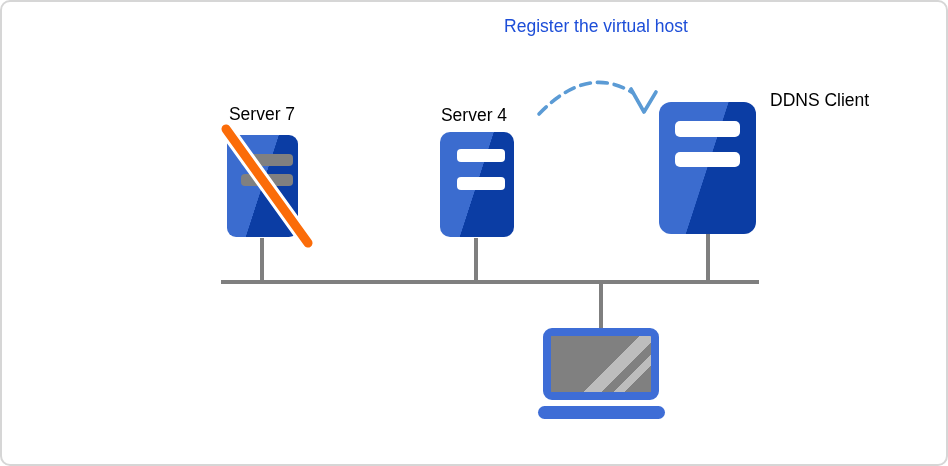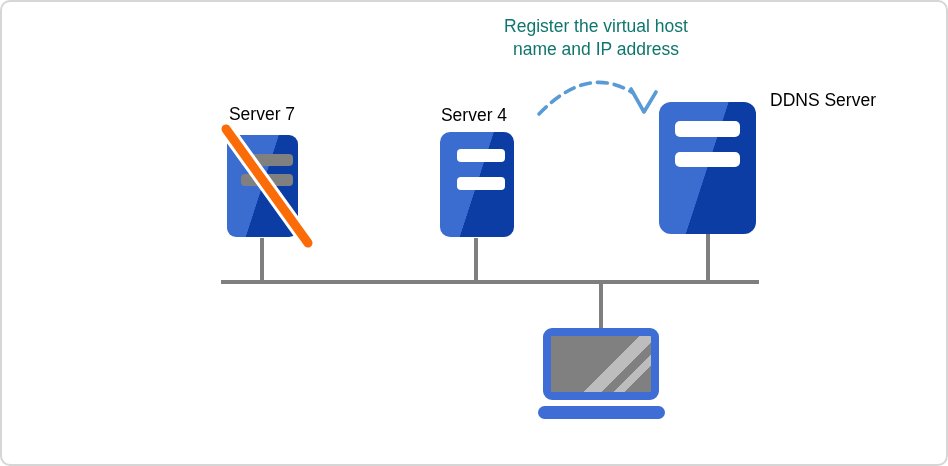--- a/index.html
+++ b/index.html
@@ -8,21 +8,21 @@
     position:relative;
     width:948px;height:466px;
     box-sizing:border-box;
     background:#ffffff;
     border:2px solid #d6d6d6;
     border-radius:10px;
     overflow:hidden;
   }
   .annotation{
     position:absolute;left:434px;top:13px;width:320px;
-    text-align:center;font-size:17.5px;line-height:23px;color:#0f766e;
+    text-align:center;font-size:17.5px;line-height:23px;color:#1d4ed8;
   }
   .node-label{
     position:absolute;font-size:17.5px;color:#000;text-align:center;
   }
   
   .server{
     position:absolute;
     background:linear-gradient(108deg,#3b6ccf 49.6%,#0b3da4 50%);
   }
   .server .bar{position:absolute;border-radius:4px;}
@@ -69,21 +69,20 @@
   
   .arrow-svg{position:absolute;left:0;top:0;width:948px;height:466px;pointer-events:none;}
 </style>
 </head>
 <body>
 
 <div class="canvas">
 
   <div class="annotation">
     <div>Register the virtual host</div>
-    <div>name and IP address</div>
   </div>
 
   <svg class="arrow-svg" viewBox="0 0 948 466">
     <path d="M537 112 Q 585 62 631 91" fill="none" stroke="#5b9bd5" stroke-width="3.6" stroke-dasharray="10 7" stroke-linecap="round"></path>
     <polyline points="629,87 642,110 654,90" fill="none" stroke="#5b9bd5" stroke-width="3.6" stroke-linecap="round" stroke-linejoin="round"></polyline>
   </svg>
 
   <div class="node-label" style="left:190px;top:102px;width:140px;">Server 7</div>
   <div class="server server1">
     <div class="bar gray b1"></div>
@@ -93,21 +92,21 @@
     <line x1="10" y1="6" x2="92" y2="120" stroke="#ffffff" stroke-width="15" stroke-linecap="round"></line>
     <line x1="10" y1="6" x2="92" y2="120" stroke="#fb6c09" stroke-width="9" stroke-linecap="round"></line>
   </svg>
 
   <div class="node-label" style="left:402px;top:103px;width:140px;">Server 4</div>
   <div class="server server2">
     <div class="bar white b1"></div>
     <div class="bar white b2"></div>
   </div>
 
-  <div class="node-label" style="left:768px;top:88px;width:160px;text-align:left;">DDNS Server</div>
+  <div class="node-label" style="left:768px;top:88px;width:160px;text-align:left;">DDNS Client</div>
   <div class="server ddns">
     <div class="bar white b1"></div>
     <div class="bar white b2"></div>
   </div>
 
   <div class="net bus"></div>
   <div class="net stem-s1"></div>
   <div class="net stem-s2"></div>
   <div class="net stem-ddns"></div>
   <div class="net stem-client"></div>

